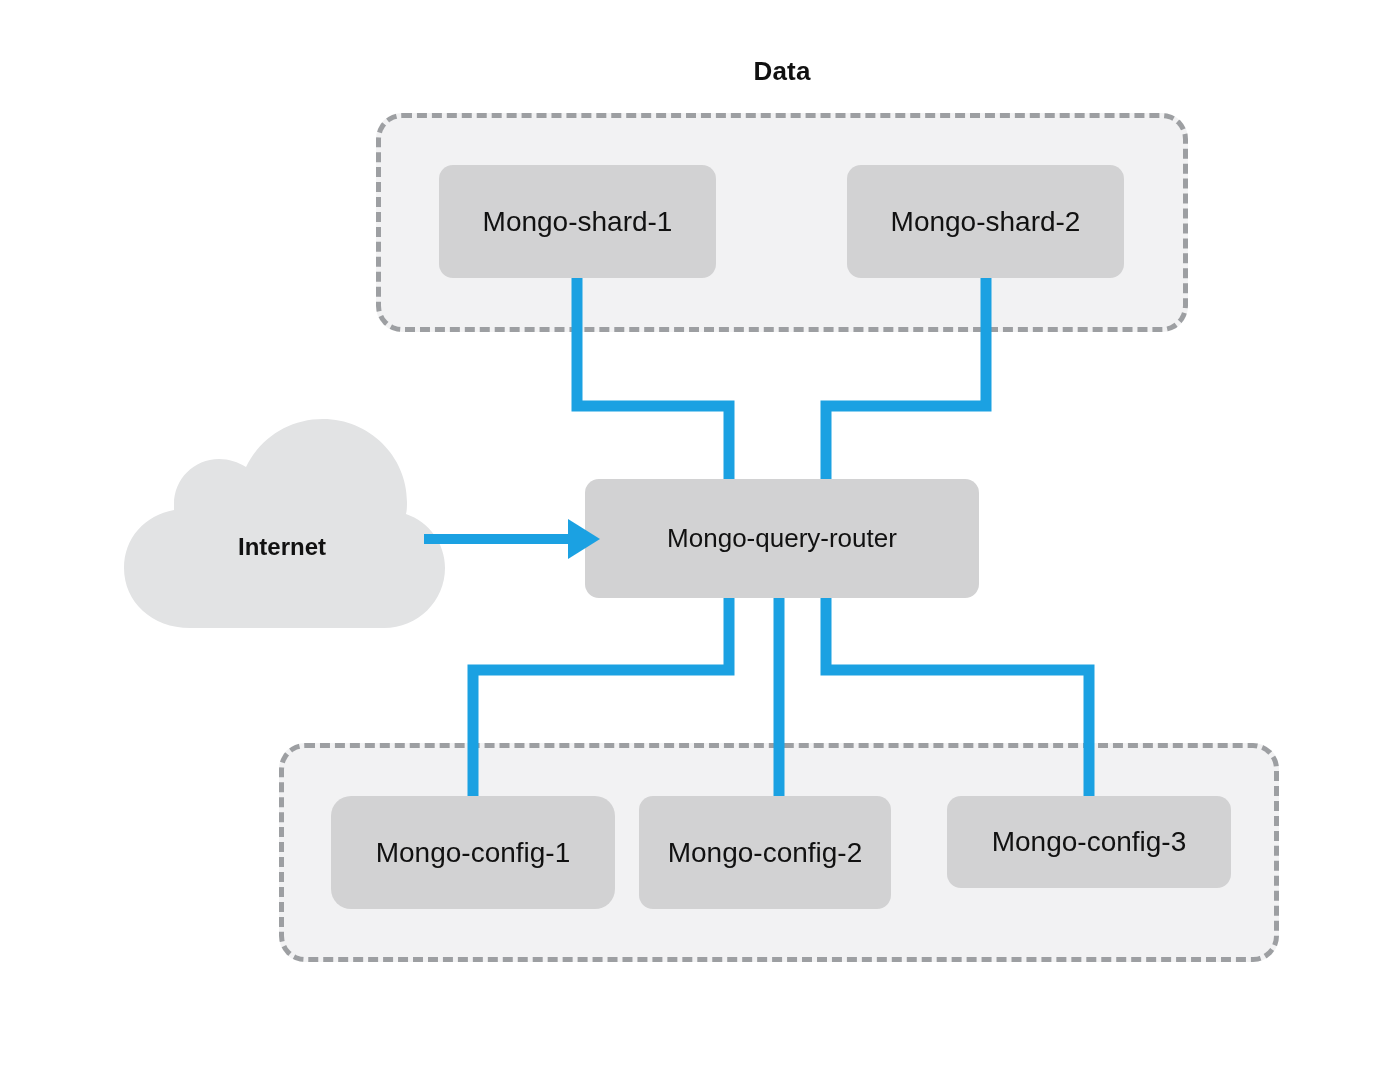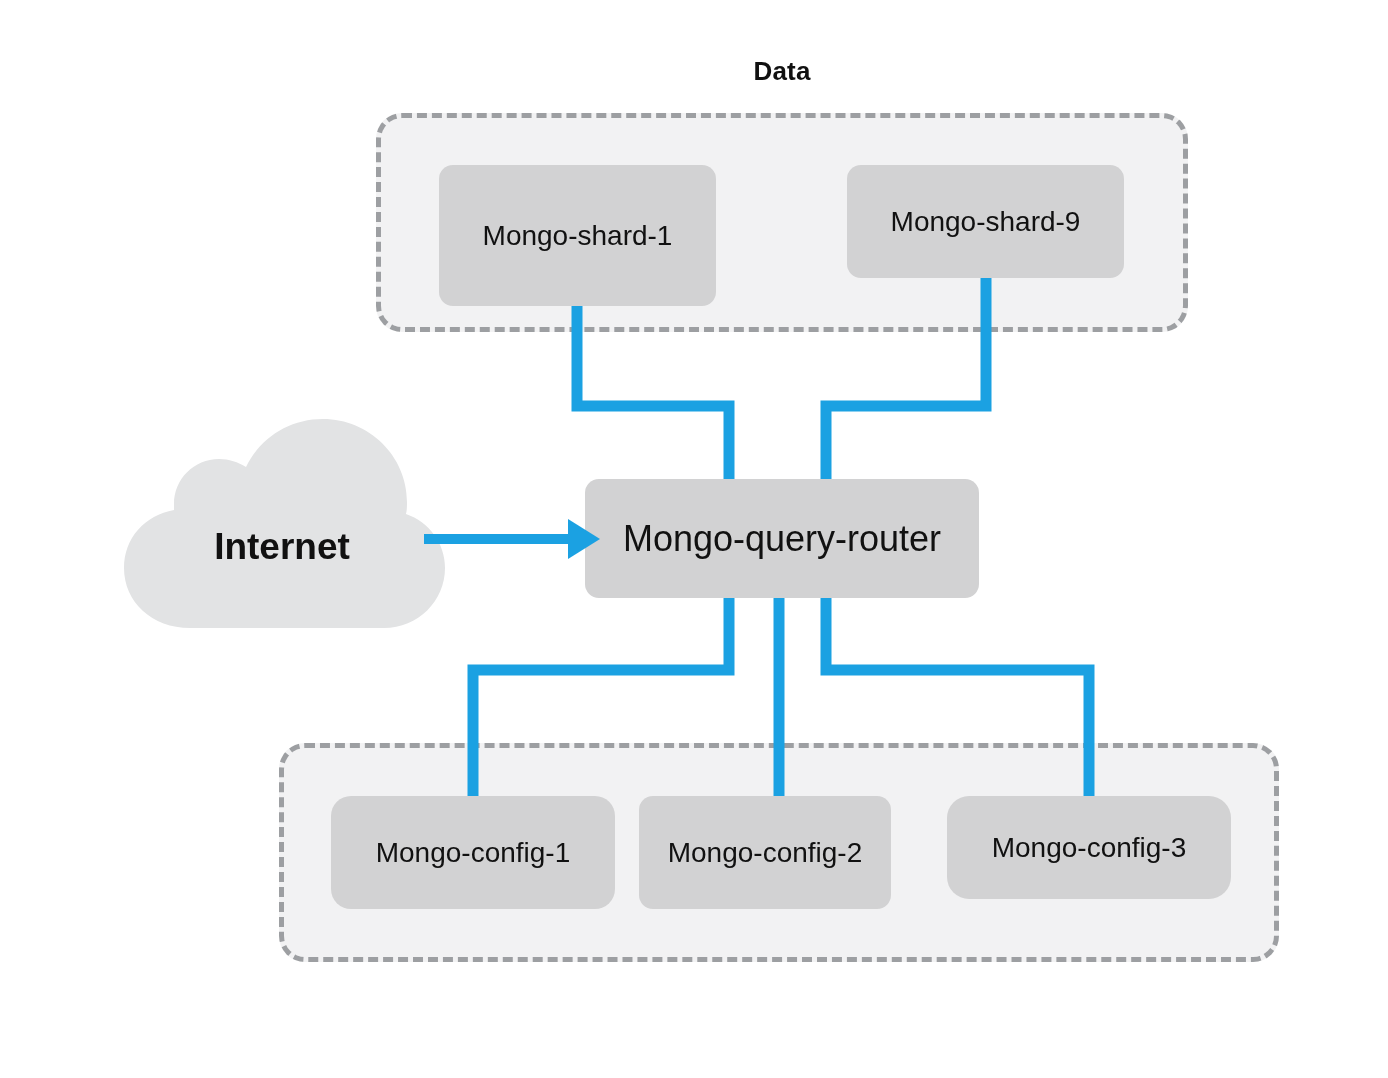--- a/index.html
+++ b/index.html
@@ -68,47 +68,47 @@
     box-sizing: border-box;
     display: flex;
     align-items: center;
     justify-content: center;
     color: #111111;
     font-size: 28px;
     font-weight: 400;
     white-space: nowrap;
     z-index: 3;
   }
-  #node-shard-1 { left: 439px;  top: 165px; width: 277px; height: 141px; }
+  #node-shard-1 { left: 439px;  top: 165px; width: 277px; height: 113px; }
   #node-shard-2 { left: 847px;  top: 165px; width: 277px; height: 113px; }
-  #node-router  { left: 585px;  top: 479px; width: 394px; height: 119px; font-size: 36px; }
+  #node-router  { left: 585px;  top: 479px; width: 394px; height: 119px; font-size: 26px; }
   #node-config-1 { left: 331px;  top: 796px; width: 284px; height: 113px; border-radius: 20px; }
   #node-config-2 { left: 639px;  top: 796px; width: 252px; height: 113px; }
-  #node-config-3 { left: 947px;  top: 796px; width: 284px; height: 103px; border-radius: 22px; }
+  #node-config-3 { left: 947px;  top: 796px; width: 284px; height: 92px; }
 
   
   #cloud-wrap {
     position: absolute;
     left: 112px;
     top: 416px;
     width: 340px;
     height: 220px;
     z-index: 3;
   }
   #cloud-wrap svg { display: block; }
   #cloud-label {
     position: absolute;
     left: 0;
     top: 0;
     width: 340px;
     height: 220px;
     display: flex;
     align-items: center;
     justify-content: center;
-    font-size: 37px;
+    font-size: 24px;
     font-weight: bold;
     color: #111111;
     padding-top: 42px;
     box-sizing: border-box;
     white-space: nowrap;
   }
 
   
   #wires {
     position: absolute;
@@ -177,21 +177,21 @@
 
   <svg id="arrow-layer" viewBox="0 0 1388 1078" width="1388" height="1078" xmlns="http://www.w3.org/2000/svg">
     <g>
       <line x1="424" y1="539" x2="568" y2="539" stroke="#1ba1e2" stroke-width="10"></line>
       <polygon points="568,519 600,539 568,559" fill="#1ba1e2"></polygon>
     </g>
   </svg>
 
   <div class="node" id="node-shard-1">Mongo-shard-1</div>
 
-  <div class="node" id="node-shard-2">Mongo-shard-9</div>
+  <div class="node" id="node-shard-2">Mongo-shard-2</div>
 
   <div class="node" id="node-router">Mongo-query-router</div>
 
   <div class="node" id="node-config-1">Mongo-config-1</div>
 
   <div class="node" id="node-config-2">Mongo-config-2</div>
 
   <div class="node" id="node-config-3">Mongo-config-3</div>
 
 </div>

